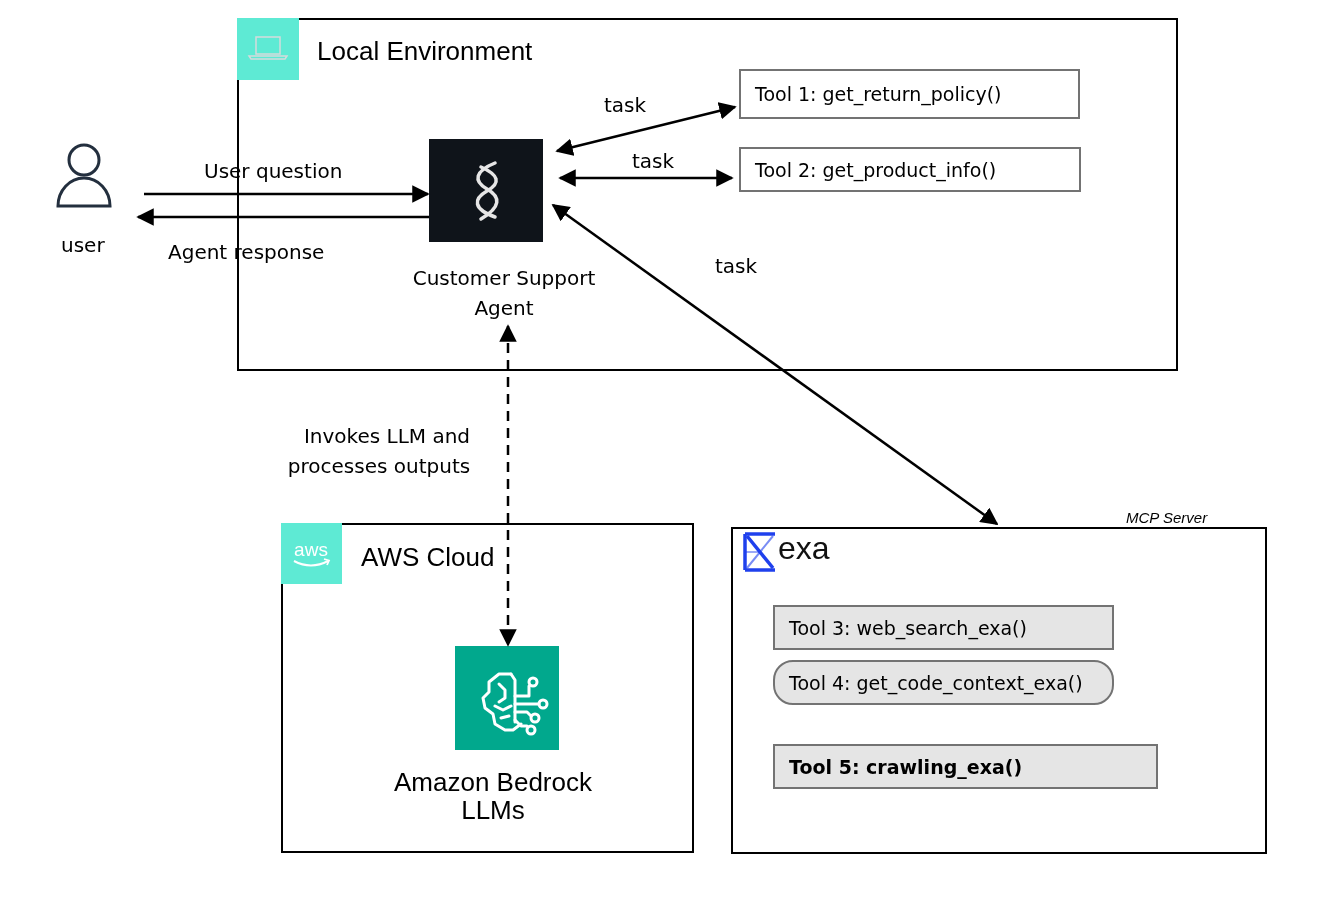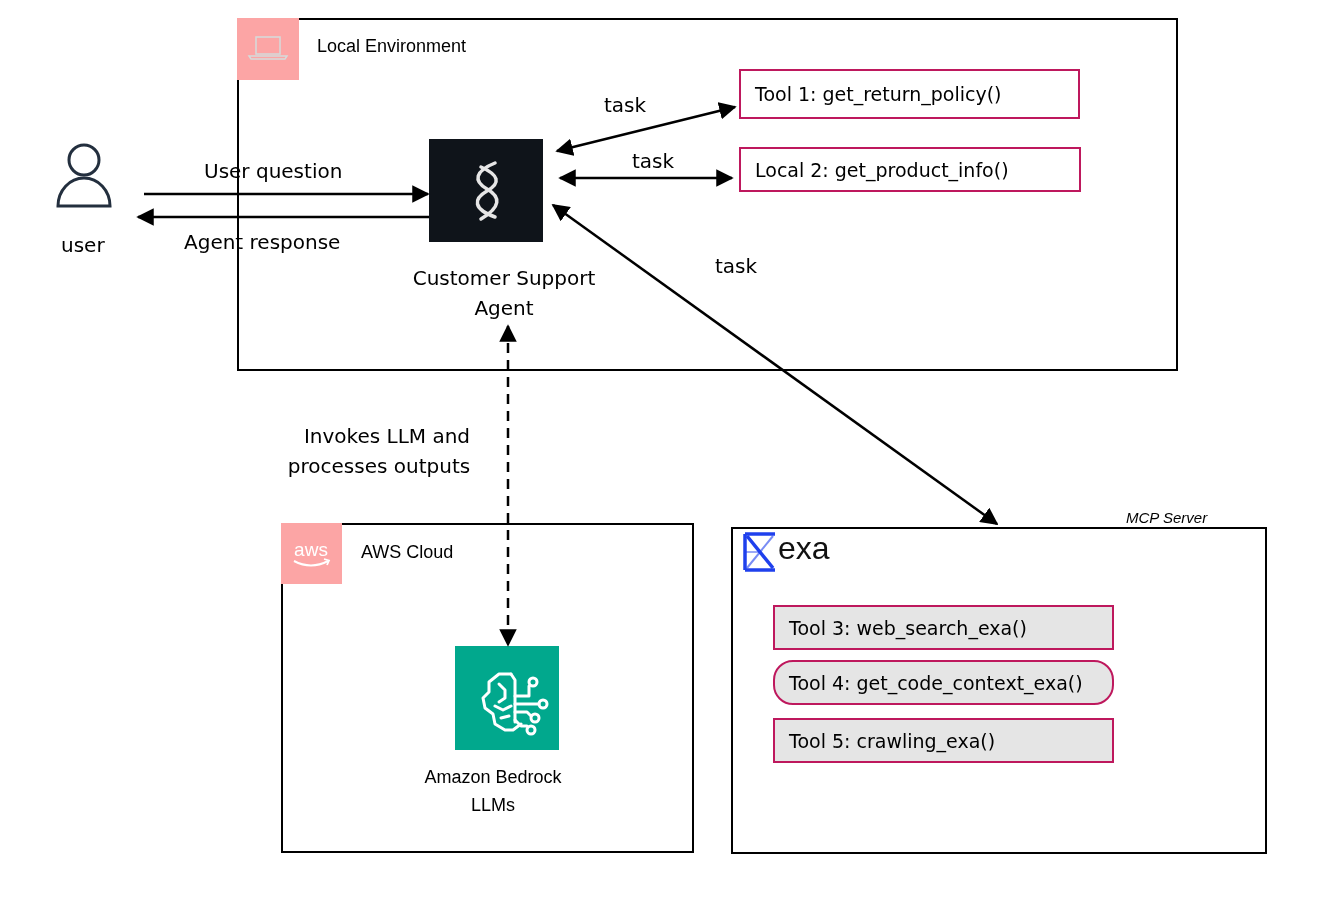--- a/index.html
+++ b/index.html
@@ -1,25 +1,25 @@
 <!DOCTYPE html>
 <html><head>
   <meta charset="utf-8">
   <style>
     html, body { margin: 0; padding: 0; background: #ffffff; }
     body { width: 1340px; height: 922px; position: relative; overflow: hidden;
            font-family: "DejaVu Sans", sans-serif; color: #000; }
     .abs { position: absolute; }
     .box { position: absolute; border: 2px solid #000; box-sizing: border-box; background: transparent; }
     .txt { position: absolute; white-space: nowrap; font-size: 20px; }
-    .lbl { font-family: "Liberation Sans", sans-serif; font-size: 18px; }
-    .tool { position: absolute; border: 2px solid #be185d; box-sizing: border-box;
+    .lbl { font-family: "Liberation Sans", sans-serif; font-size: 26px; }
+    .tool { position: absolute; border: 2px solid #737373; box-sizing: border-box;
             font-size: 19px; padding-left: 14px; display: flex; align-items: center; }
     .tool.gray { background: #e5e5e5; }
-    .corner-icon { position: absolute; background: #fca5a5; }
+    .corner-icon { position: absolute; background: #5eead4; }
     svg.overlay { position: absolute; left: 0; top: 0; }
     .center { text-align: center; }
   </style>
 </head>
 <body>
 
 <div class="box" style="left:237px; top:18px; width:941px; height:353px;"></div>
 <div class="corner-icon" style="left:237px; top:18px; width:62px; height:62px;">
   <svg width="62" height="62" viewBox="0 0 62 62">
     <rect x="19" y="19" width="24" height="17" fill="none" stroke="#d5dbdb" stroke-width="1.5"></rect>
@@ -40,25 +40,25 @@
     <path d="M52 28 C70 36, 72 44, 58 52 C44 60, 44 70, 66 78" fill="none" stroke="#e6e6e6" stroke-width="3.5" stroke-linecap="round"></path>
   </svg>
 </div>
 <div class="txt center" style="left:386px; top:266px; width:236px;">Customer Support</div>
 <div class="txt center" style="left:386px; top:296px; width:236px;">Agent</div>
 
 <div class="tool" style="left:739px; top:69px; width:341px; height:50px;">
   <span>Tool 1: get_return_policy()</span>
 </div>
 <div class="tool" style="left:739px; top:147px; width:342px; height:45px;">
-  <span>Local 2: get_product_info()</span>
+  <span>Tool 2: get_product_info()</span>
 </div>
 
 <div class="txt" style="left:204px; top:159px;">User question</div>
-<div class="txt" style="left:168px; top:230px;margin-left:16px;">Agent response</div>
+<div class="txt" style="left:168px; top:240px;">Agent response</div>
 <div class="txt" style="left:604px; top:93px;">task</div>
 <div class="txt" style="left:632px; top:149px;">task</div>
 <div class="txt" style="left:715px; top:254px;">task</div>
 <div class="txt center" style="left:284px; top:424px; width:206px;">Invokes LLM and</div>
 <div class="txt center" style="left:276px; top:454px; width:206px;">processes outputs</div>
 
 <div class="box" style="left:281px; top:523px; width:413px; height:330px;"></div>
 <div class="corner-icon" style="left:281px; top:523px; width:61px; height:61px;">
   <svg width="61" height="61" viewBox="0 0 61 61">
     <text x="30" y="33" text-anchor="middle" fill="#ffffff" font-family="Liberation Sans, sans-serif" font-size="19">aws</text>
@@ -103,21 +103,21 @@
 </svg>
 <div class="txt" style="left:778px; top:530px; font-family:'Liberation Sans', sans-serif; font-size:32px; color:#111;">exa</div>
 <div class="txt" style="left:1126px; top:509px; font-family:'Liberation Sans', sans-serif; font-size:15px;font-style:italic;">MCP Server</div>
 
 <div class="tool gray" style="left:773px; top:605px; width:341px; height:45px;">
   <span>Tool 3: web_search_exa()</span>
 </div>
 <div class="tool gray" style="left:773px; top:660px; width:341px; height:45px;border-radius:20px;">
   <span>Tool 4: get_code_context_exa()</span>
 </div>
-<div class="tool gray" style="left:773px; top:718px; width:341px; height:45px;">
+<div class="tool gray" style="left:773px; top:744px; width:385px; height:45px;font-weight:bold;">
   <span>Tool 5: crawling_exa()</span>
 </div>
 
 <svg class="overlay" width="1340" height="922" viewBox="0 0 1340 922">
   <defs>
     <marker id="ah" viewBox="0 0 10 10" refX="9" refY="5" markerWidth="7" markerHeight="7" orient="auto-start-reverse">
       <path d="M0 0 L10 5 L0 10 Z" fill="#000"></path>
     </marker>
   </defs>
   <line x1="144" y1="194" x2="428" y2="194" stroke="#000" stroke-width="2.5" marker-end="url(#ah)"></line>

